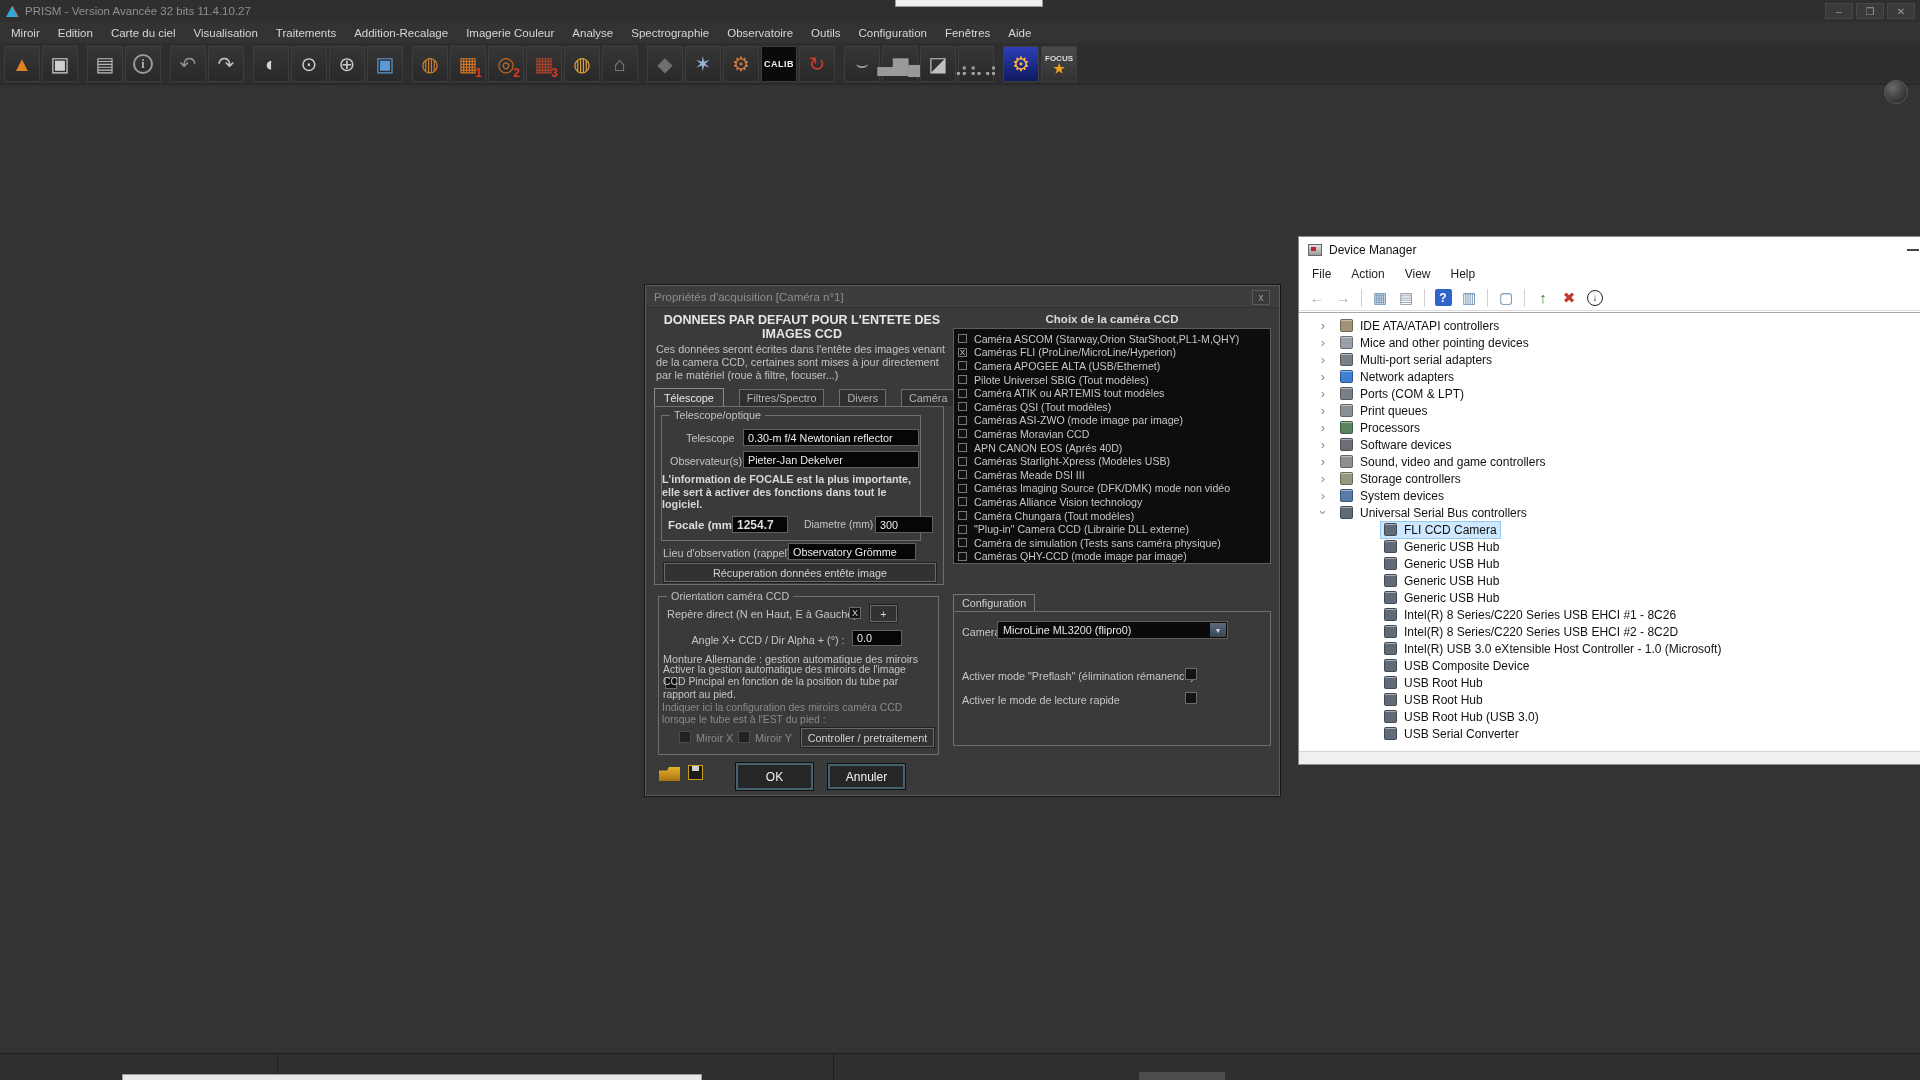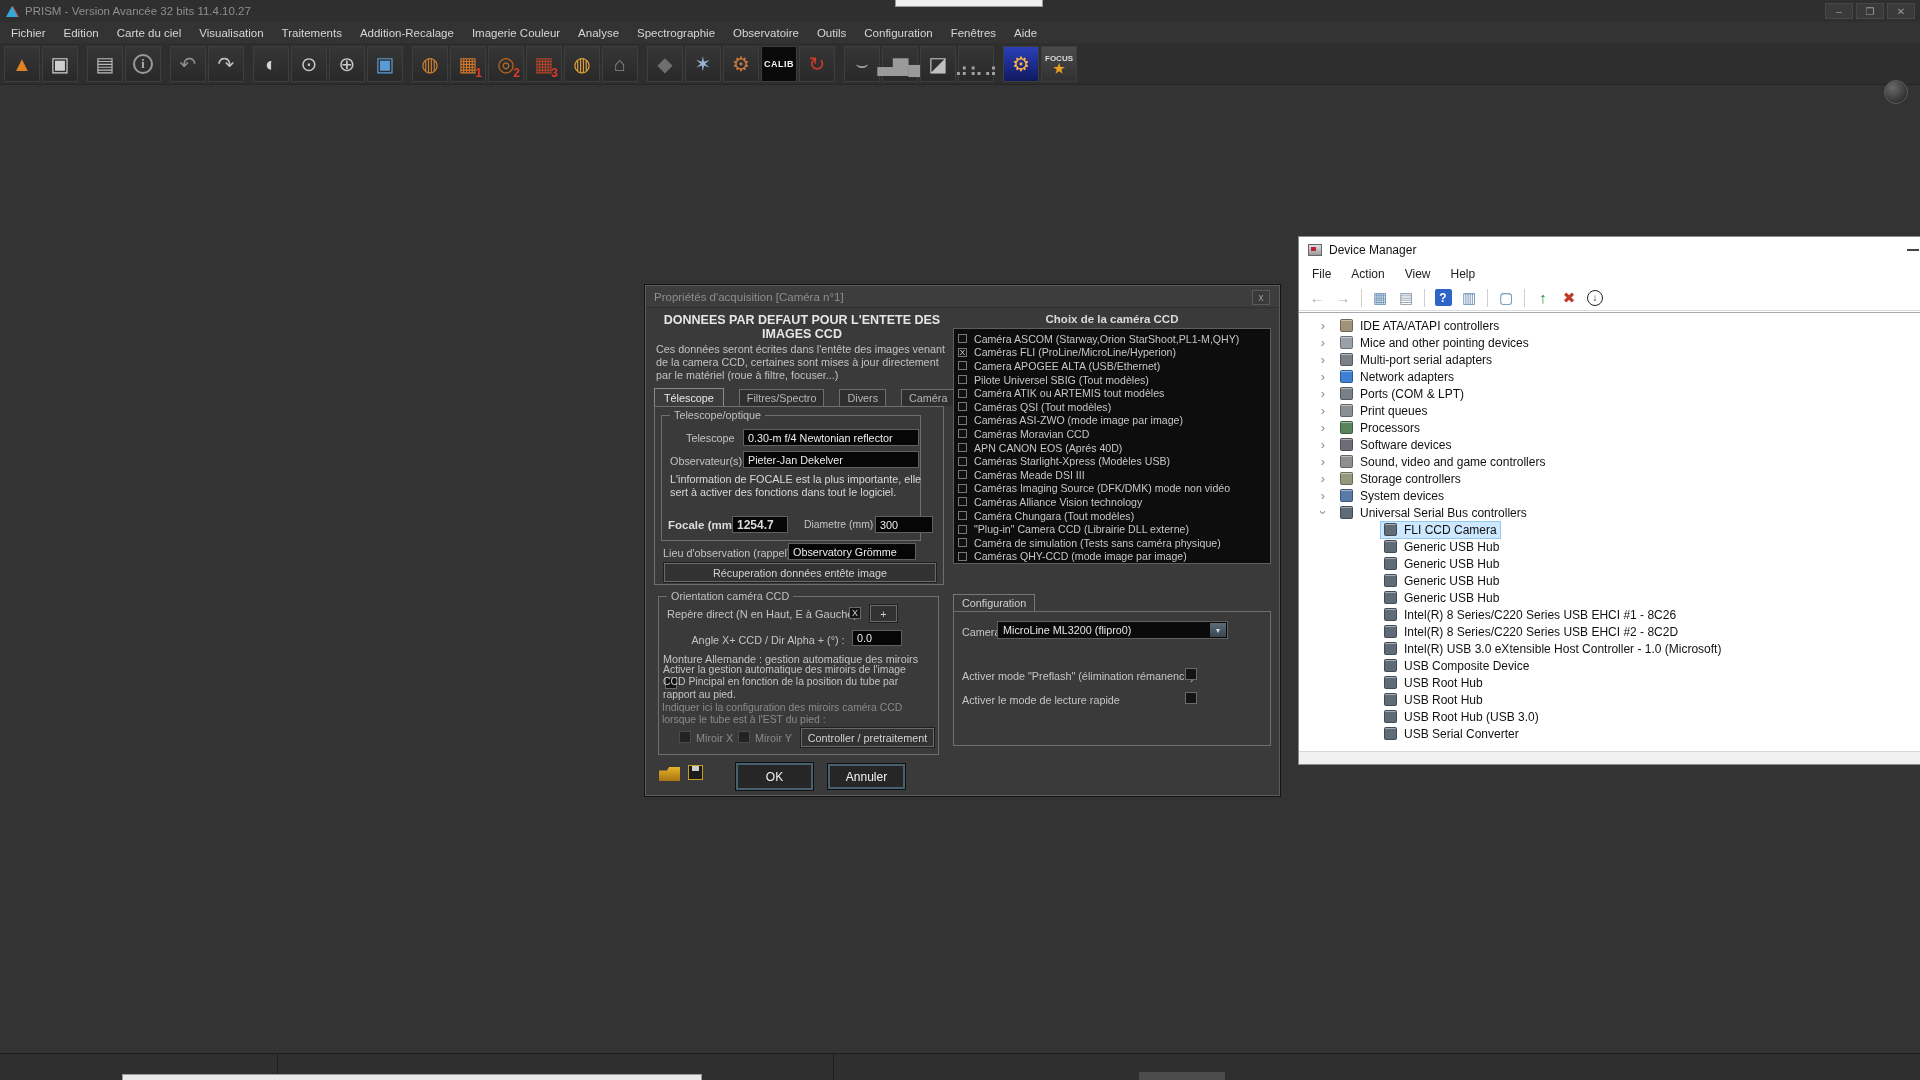--- a/index.html
+++ b/index.html
@@ -42,21 +42,21 @@
 .tabs{left:8px;top:102px;display:flex;align-items:flex-end;height:18px}
 .tab{border:1px solid #6e6e6e;border-bottom:none;background:#2f2f2f;color:#b4b4b4;font-size:10.8px;padding:2px 7px;margin-right:15px}
 .tab.active{background:#3c3c3c;color:#eaeaea;padding:3px 9px;border-color:#8c8c8c;position:relative;top:1px}
 .tabpanel{left:8px;top:120px;width:290px;height:179px;border:1px solid #6e6e6e;background:#3a3a3a}
 .gbox{position:absolute;border:1px solid #707070}
 .glabel{position:absolute;top:-7px;left:8px;background:#3a3a3a;padding:0 4px;font-size:10.8px;color:#c0c0c0;white-space:nowrap}
 .field{position:absolute;background:#060606;border:1px solid #606060;color:#ececec;font-size:10.8px;padding:1px 4px;height:17px;display:flex;align-items:center;white-space:nowrap;overflow:hidden}
 .lab{position:absolute;font-size:10.8px;color:#c4c4c4;white-space:nowrap}
 .bold{font-weight:bold;color:#dcdcdc}
 .gbox-tel{left:6px;top:8px;width:260px;height:126px}
-.note{position:absolute;left:8px;top:57px;width:264px;font-weight:normal;color:#d8d8d8;font-size:10.8px;line-height:1.18}
+.note{position:absolute;left:0;top:57px;width:264px;font-weight:bold;color:#d8d8d8;font-size:10.8px;line-height:1.18}
 .btn{position:absolute;background:#323232;border:1px solid #6a6a6a;box-shadow:0 0 0 1px #202020;color:#d2d2d2;font-size:10.8px;display:flex;align-items:center;justify-content:center}
 .chk{position:absolute;width:12px;height:12px;background:#141414;border:1px solid #6a6a6a;color:#d0d0d0;font-size:9px;display:flex;align-items:center;justify-content:center}
 .chk.dis{border-color:#4a4a4a;background:#222}
 .gbox-ori{left:12px;top:310px;width:281px;height:159px}
 .dis{color:#8a8a8a}
 .okbtn{position:absolute;background:#262626;border:2px solid #46606e;box-shadow:0 0 0 1px #101010;color:#f2f2f2;font-size:12px;display:flex;align-items:center;justify-content:center}
 .folder{position:absolute;left:13px;top:481px;width:21px;height:14px;background:linear-gradient(#e8b22a,#a8740f);clip-path:polygon(0 25%,38% 25%,48% 0,100% 0,100% 100%,0 100%)}
 .floppy{position:absolute;left:42px;top:479px;width:15px;height:15px;background:#1c1c1c;border:1px solid #c8a020}
 .floppy::after{content:"";position:absolute;left:3px;top:0;width:7px;height:5px;background:#cfcfcf}
 .choix-head{left:305px;top:27px;width:322px;text-align:center;font-weight:bold;font-size:11.5px;color:#dadada}
@@ -104,21 +104,21 @@
     <span>PRISM - Version Avancée  32 bits 11.4.10.27</span>
   </div>
   <div class="p-winbtns">
     <div class="p-winbtn">–</div>
     <div class="p-winbtn">❐</div>
     <div class="p-winbtn">✕</div>
   </div>
   <div class="abs topstrip"></div>
 
   <div class="abs p-menubar">
-      <div class="p-menu">Fichier</div>
+      <div class="p-menu">Miroir</div>
       <div class="p-menu">Edition</div>
       <div class="p-menu">Carte du ciel</div>
       <div class="p-menu">Visualisation</div>
       <div class="p-menu">Traitements</div>
       <div class="p-menu">Addition-Recalage</div>
       <div class="p-menu">Imagerie Couleur</div>
       <div class="p-menu">Analyse</div>
       <div class="p-menu">Spectrographie</div>
       <div class="p-menu">Observatoire</div>
       <div class="p-menu">Outils</div>

